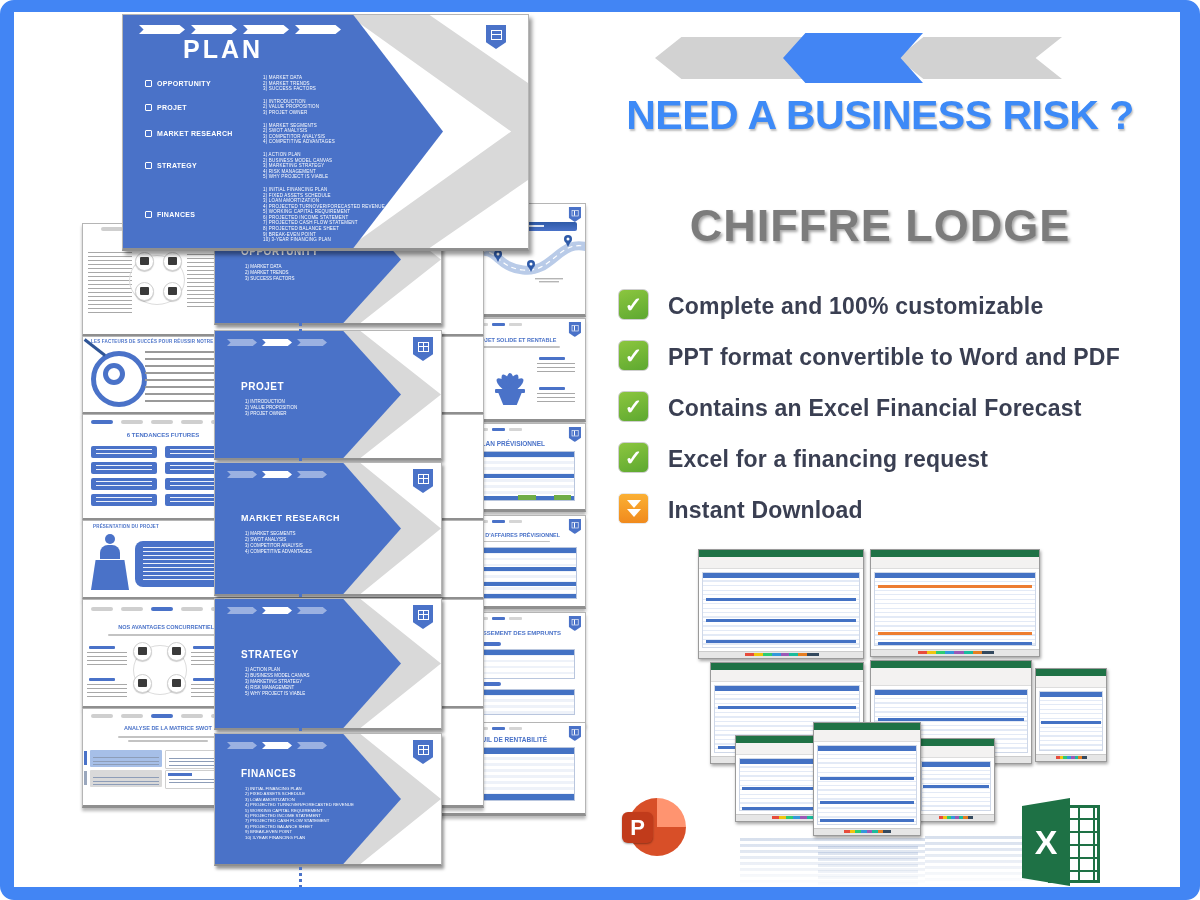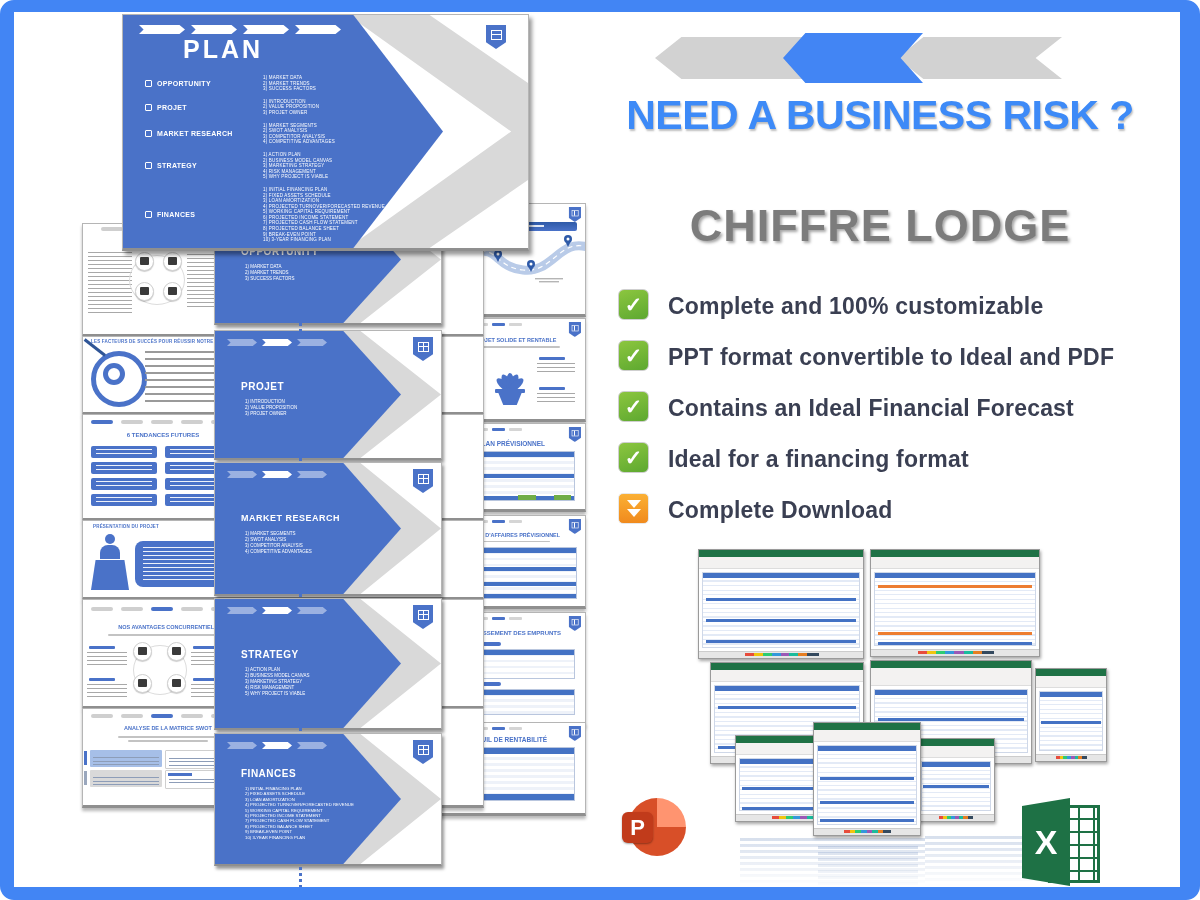--- a/index.html
+++ b/index.html
@@ -692,36 +692,36 @@
   <div class="headline">NEED A BUSINESS RISK ?</div>
   <div class="product">CHIFFRE LODGE</div>
 
   <div class="features">
     <div class="feat">
       <span class="ic-check"></span>
       <span class="txt">Complete and 100% customizable</span>
     </div>
     <div class="feat">
       <span class="ic-check"></span>
-      <span class="txt">PPT format convertible to Ideal and PDF</span>
+      <span class="txt">PPT format convertible to Word and PDF</span>
     </div>
     <div class="feat">
       <span class="ic-check"></span>
-      <span class="txt">Contains an Ideal Financial Forecast</span>
+      <span class="txt">Contains an Excel Financial Forecast</span>
     </div>
     <div class="feat">
       <span class="ic-check"></span>
-      <span class="txt">Ideal for a financing format</span>
+      <span class="txt">Excel for a financing request</span>
     </div>
     <div class="feat">
       <span class="ic-dl">
           <i></i>
           <i></i>
         </span>
-      <span class="txt">Complete Download</span>
+      <span class="txt">Instant Download</span>
     </div>
   </div>
 
   <div>
     <div class="xlw" style="left:698px;top:549px;width:164px;height:108px;z-index:1">
       <div class="xlt"></div>
         <div class="xlr"></div>
       <div class="xls">
           <div class="xlh"></div>
           <i class="bb" style="top:34%"></i>

